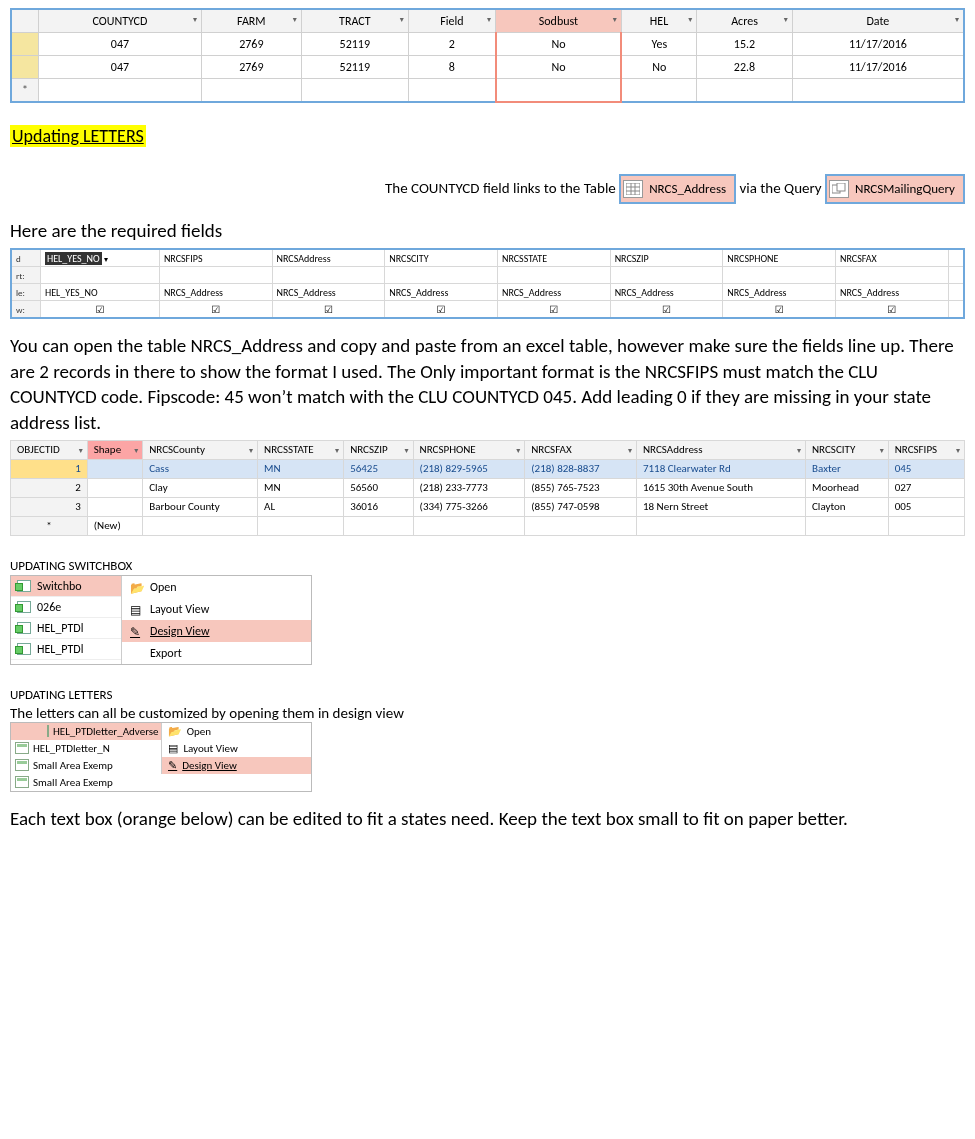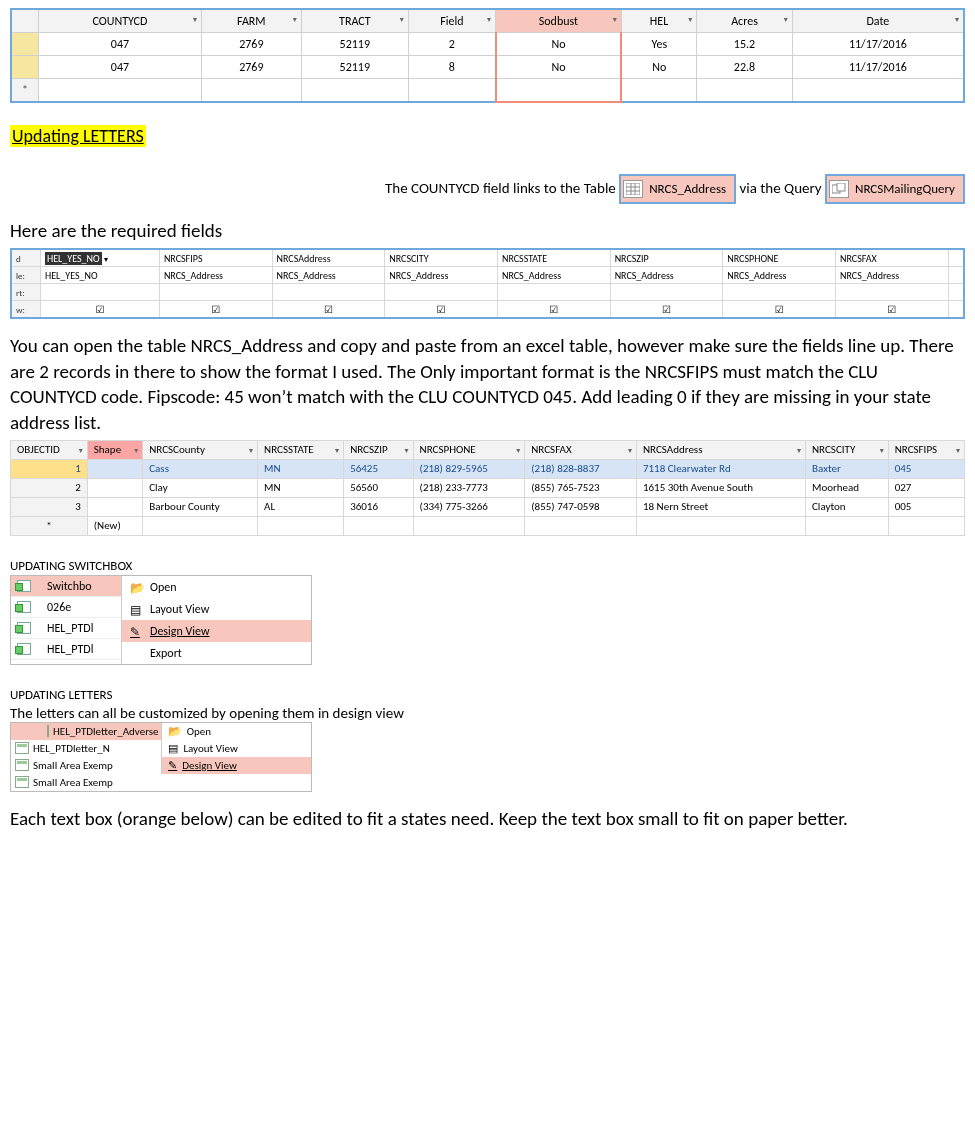--- a/index.html
+++ b/index.html
@@ -152,21 +152,21 @@
     position: relative;
   }
   .switchbox .navlist {
     width: 110px;
     float: left;
   }
   .switchbox .navlist div {
     padding: 3px 6px;
     display: flex;
     align-items: center;
-    gap: 16px;
+    gap: 6px;
     border-bottom: 1px solid #eee;
   }
   .switchbox .navlist div.sel { background: #f7c7bd; }
   .switchbox .menu {
     margin-left: 110px;
     border-left: 1px solid #ccc;
   }
   .switchbox .menu div {
     padding: 4px 8px;
     display: flex;
@@ -341,42 +341,42 @@
     <td>NRCSFIPS</td>
     <td>NRCSAddress</td>
     <td>NRCSCITY</td>
     <td>NRCSSTATE</td>
     <td>NRCSZIP</td>
     <td>NRCSPHONE</td>
     <td>NRCSFAX</td>
     <td></td>
   </tr>
   <tr>
+    <td class="lab">rt:</td>
+    <td></td>
+        <td></td>
+        <td></td>
+        <td></td>
+        <td></td>
+        <td></td>
+        <td></td>
+        <td></td>
+        <td></td>
+  </tr>
+  <tr>
     <td class="lab">le:</td>
     <td>HEL_YES_NO</td>
     <td>NRCS_Address</td>
     <td>NRCS_Address</td>
     <td>NRCS_Address</td>
     <td>NRCS_Address</td>
     <td>NRCS_Address</td>
     <td>NRCS_Address</td>
     <td>NRCS_Address</td>
     <td></td>
-  </tr>
-  <tr>
-    <td class="lab">rt:</td>
-    <td></td>
-        <td></td>
-        <td></td>
-        <td></td>
-        <td></td>
-        <td></td>
-        <td></td>
-        <td></td>
-        <td></td>
   </tr>
   <tr>
     <td class="lab">w:</td>
     <td class="cb">☑</td>
     <td class="cb">☑</td>
     <td class="cb">☑</td>
     <td class="cb">☑</td>
     <td class="cb">☑</td>
     <td class="cb">☑</td>
     <td class="cb">☑</td>

